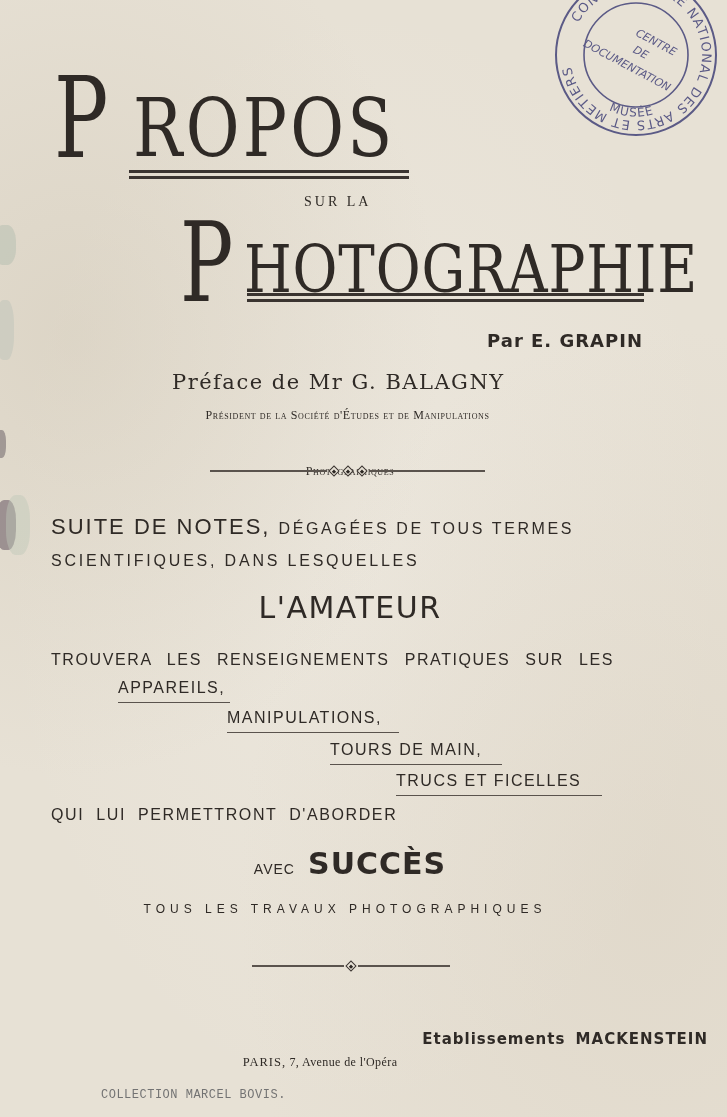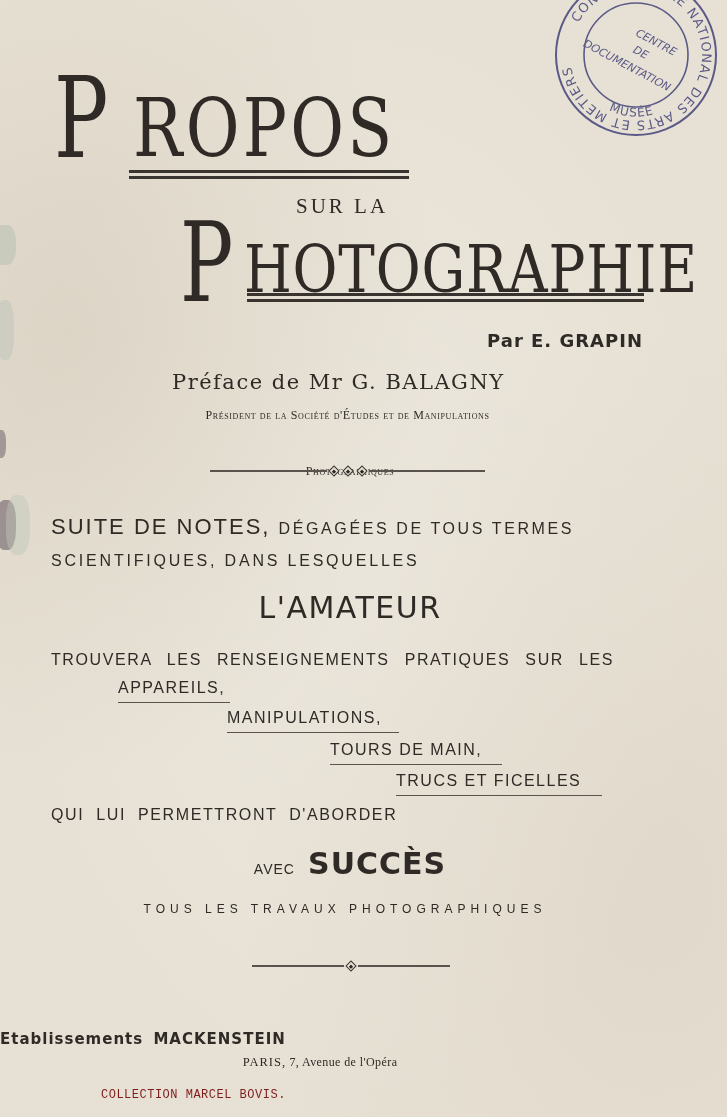--- a/index.html
+++ b/index.html
@@ -19,21 +19,21 @@
   
   .stain { position: absolute; border-radius: 40%; }
 
   
   .stamp { left: 553px; top: -28px; width: 166px; height: 166px; }
 
   
   .propos-P { left: 54px; top: 62px; font-family: "DejaVu Serif", serif; font-size: 112px; line-height: 1; font-weight: 300; letter-spacing: 0; transform: scaleX(0.72); transform-origin: left top; }
   .propos-rest { left: 133px; top: 89px; font-family: "DejaVu Serif", serif; font-size: 80px; line-height: 1; letter-spacing: 4px; transform: scaleX(0.82); transform-origin: left top; }
   .rule { background: #3a3430; height: 3px; }
-  .sur-la { left: 296px; top: 194px; font-size: 21px; letter-spacing: 3px; font-family: "Liberation Serif", serif; }
+  .sur-la { left: 304px; top: 194px; font-size: 14px; letter-spacing: 3px; font-family: "Liberation Serif", serif; }
   .photo-P { left: 180px; top: 208px; font-size: 110px; line-height: 1; transform: scaleX(0.72); transform-origin: left top; }
   .photo-rest { left: 244px; top: 237px; font-size: 66px; line-height: 1; letter-spacing: 1px; transform: scaleX(0.83); transform-origin: left top; }
 
   .author { right: 84px; top: 330px; font-family: "DejaVu Sans", sans-serif; font-weight: bold; font-size: 18px; letter-spacing: 1px; }
   .preface { left: 172px; top: 370px; font-family: "DejaVu Serif", serif; font-size: 21px; letter-spacing: 1.5px; }
   .president { left: 0; width: 695px; text-align: center; top: 408px; font-family: "Liberation Serif", serif; font-size: 12px; letter-spacing: 0.6px; font-variant: small-caps; }
   .president2 { left: 0; width: 700px; text-align: center; top: 428px; font-family: "Liberation Serif", serif; font-size: 12px; letter-spacing: 0.6px; font-variant: small-caps; margin-top: 36px; }
 
   .divider { display: flex; align-items: center; }
   .divider .line { height: 2px; background: #5a534d; flex: 1; }
@@ -46,24 +46,24 @@
   .line2 { left: 51px; top: 552px; font-size: 16px; letter-spacing: 2.8px; }
   .amateur { left: 0; width: 700px; text-align: center; top: 590px; font-family: "DejaVu Sans", sans-serif; font-weight: normal; font-size: 30px; letter-spacing: 1.5px; }
   .trouvera { left: 51px; top: 651px; font-size: 16px; word-spacing: 9px; letter-spacing: 1.6px; }
   .item { font-size: 16px; letter-spacing: 1.5px; padding-bottom: 5px; border-bottom: 1.5px solid #5a534d; }
   .qui { left: 51px; top: 806px; font-size: 16px; letter-spacing: 1.6px; word-spacing: 6px; }
   .avec-row { left: 0; width: 700px; text-align: center; top: 846px; }
   .avec { font-size: 14px; letter-spacing: 1px; font-family: "Liberation Sans", sans-serif; }
   .succes { font-family: "DejaVu Sans", sans-serif; font-weight: bold; font-size: 30px; letter-spacing: 1px; margin-left: 8px; }
   .tous { left: 0; width: 690px; text-align: center; top: 902px; font-size: 12px; letter-spacing: 5px; }
 
-  .publisher { left: 0; width: 700px; text-align: left; top: 1030px; font-family: "DejaVu Sans", sans-serif; font-weight: bold; font-size: 15px; letter-spacing: 1px; word-spacing: 4px; }
+  .publisher { left: 8px; width: 700px; text-align: right; top: 1030px; font-family: "DejaVu Sans", sans-serif; font-weight: bold; font-size: 15px; letter-spacing: 1px; word-spacing: 4px; }
   .address { left: 0; width: 640px; text-align: center; top: 1055px; font-family: "Liberation Serif", serif; font-size: 12px; letter-spacing: 0.4px; }
   .address .paris { font-size: 12.5px; letter-spacing: 1px; }
-  .collection { left: 101px; top: 1088px; font-family: "Liberation Mono", monospace; font-size: 12px; color: #7f1d1d; letter-spacing: 0.5px; }
+  .collection { left: 101px; top: 1088px; font-family: "Liberation Mono", monospace; font-size: 12px; color: #737373; letter-spacing: 0.5px; }
 </style>
 </head>
 <body>
 
 <div class="stain" style="left:-6px;top:225px;width:22px;height:40px;background:rgba(180,190,175,0.5);"></div>
 <div class="stain" style="left:-4px;top:300px;width:18px;height:60px;background:rgba(190,195,185,0.5);"></div>
 <div class="stain" style="left:-4px;top:430px;width:10px;height:28px;background:rgba(110,100,105,0.55);"></div>
 <div class="stain" style="left:-4px;top:500px;width:20px;height:50px;background:rgba(110,95,105,0.6);"></div>
 <div class="stain" style="left:6px;top:495px;width:24px;height:60px;background:rgba(190,200,185,0.45);"></div>
 

